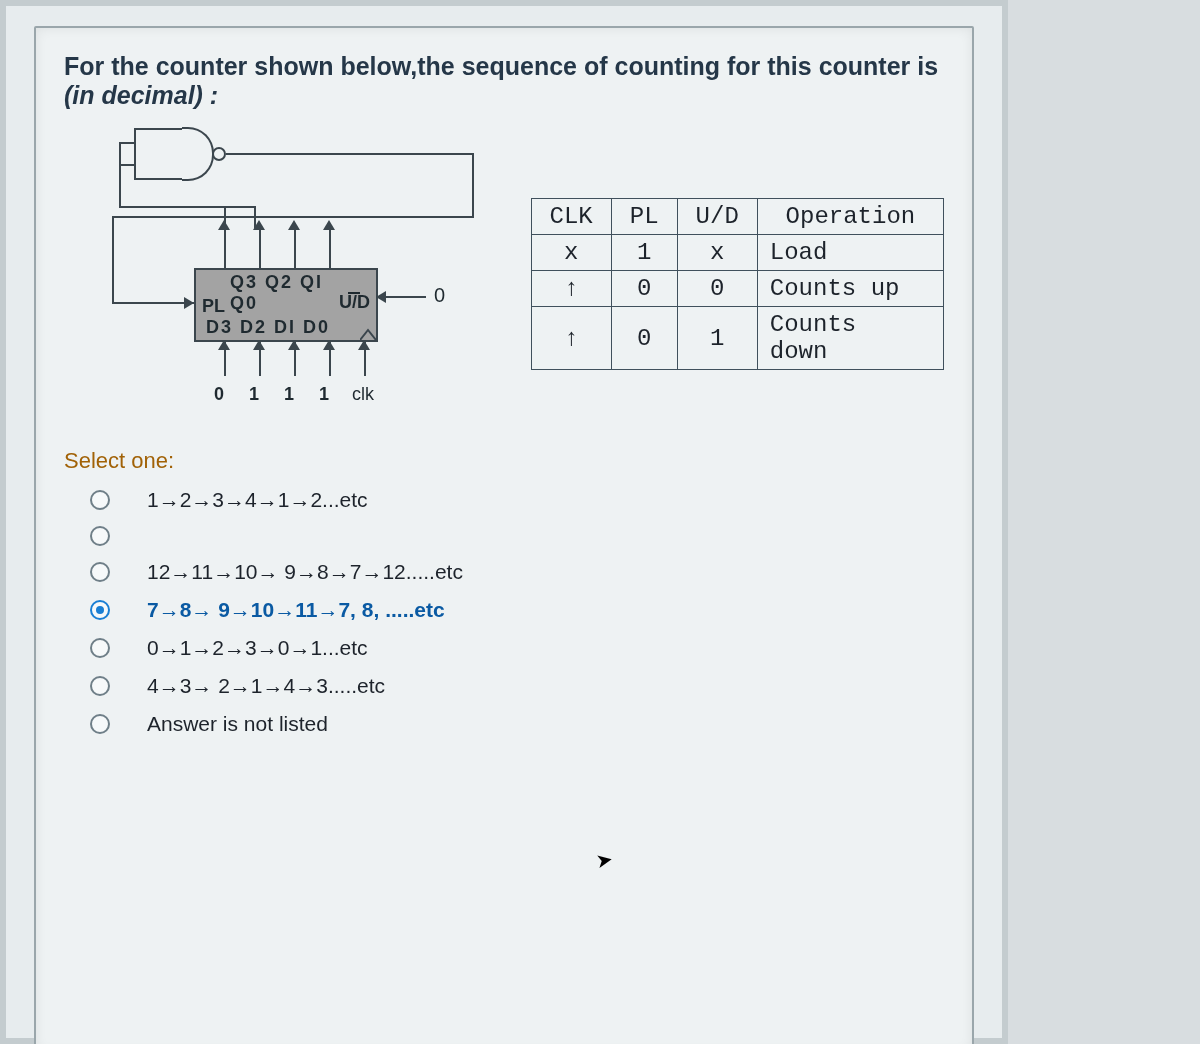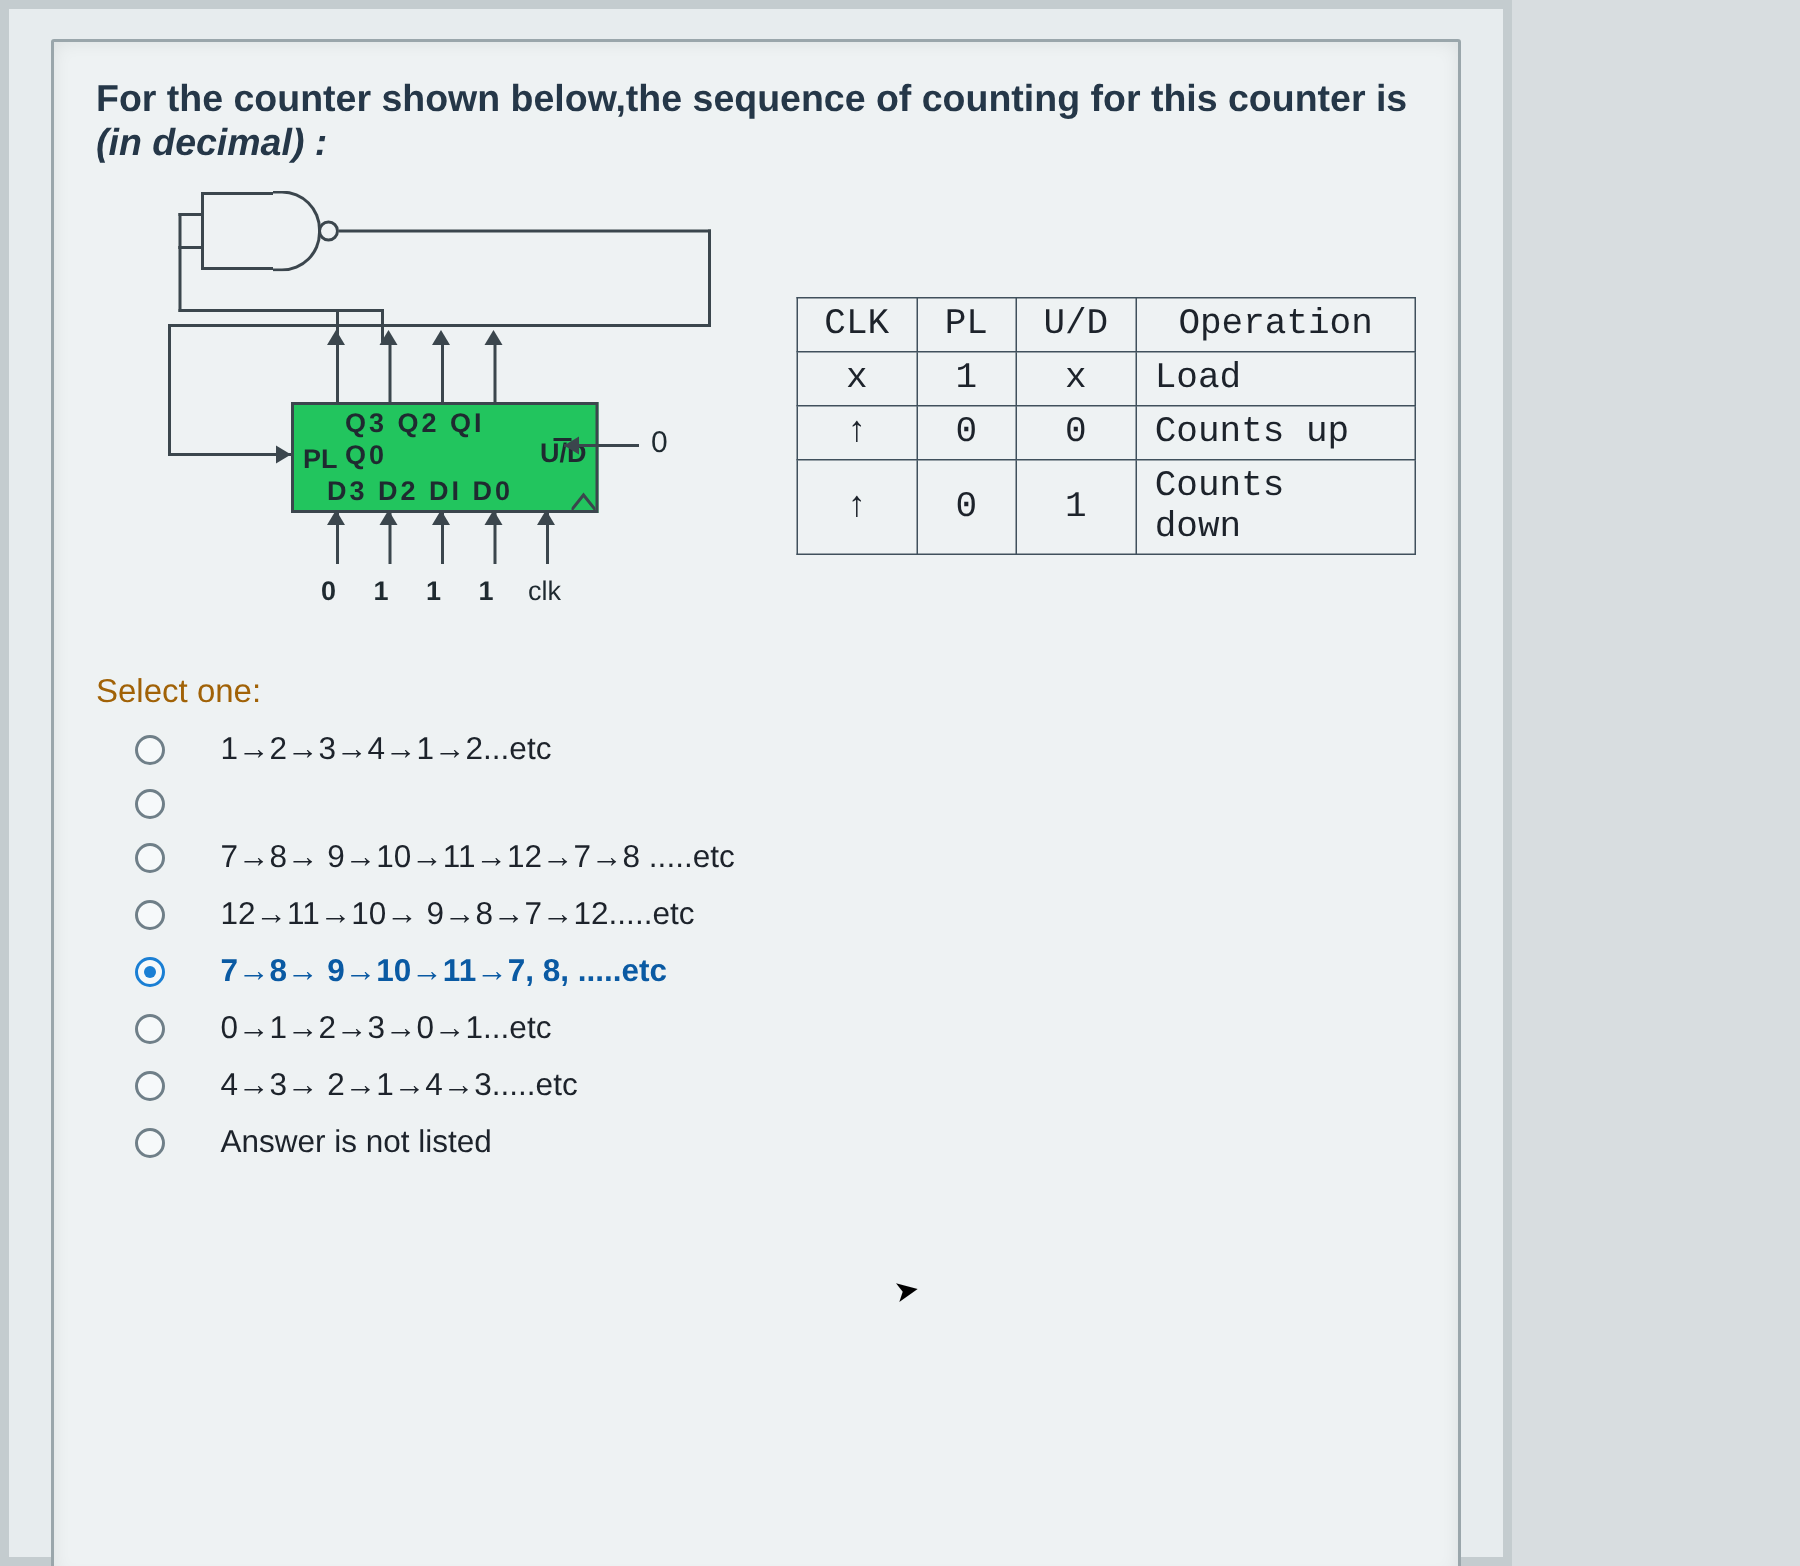--- a/index.html
+++ b/index.html
@@ -90,39 +90,38 @@
     width: 0; height: 0;
     border-top: 6px solid transparent;
     border-bottom: 6px solid transparent;
     border-right: 10px solid #3b464d;
   }
   .chip {
     position: absolute;
     left: 130px; top: 140px;
     width: 180px; height: 70px;
     border: 2px solid #3b464d;
-    background: #22c55e;
-    padding-left: 21px;
+    background: #a3a3a3;
   }
   .chip .lbl {
     position: absolute;
     font-size: 18px;
     color: #1f2a30;
     font-weight: 600;
   }
   .chip .lbl-q { left: 34px; top: 2px; width: 120px; letter-spacing: 2px; }
   .chip .lbl-pl { left: 6px; top: 26px; }
   .chip .lbl-ud { right: 6px; top: 22px; }
   .chip .ud-bar {
     position: absolute;
     right: 16px; top: 22px;
     width: 12px; height: 2px;
     background: #1f2a30;
   }
-  .chip .lbl-d { left: 22px; bottom: 2px; width: 130px; letter-spacing: 2px; }
+  .chip .lbl-d { left: 10px; bottom: 2px; width: 130px; letter-spacing: 2px; }
   .chip .clk-notch {
     position: absolute;
     right: 0px; bottom: 0px;
     width: 16px; height: 14px;
   }
   .chip .clk-notch svg { width:16px; height:14px; }
   .out-label {
     position: absolute;
     font-size: 20px;
     color: #1f2a30;
@@ -318,24 +317,20 @@
     <div class="options" id="options">
         <div class="opt">
           <span class="radio"></span>
           <span class="txt">1→2→3→4→1→2...etc</span>
         </div>
         <div class="opt">
           <span class="radio"></span>
         </div>
         <div class="opt">
           <span class="radio"></span>
-          <span class="txt">7→8→ 9→10→11→12→7→8 .....etc</span>
-        </div>
-        <div class="opt">
-          <span class="radio"></span>
           <span class="txt">12→11→10→ 9→8→7→12.....etc</span>
         </div>
         <div class="opt selected">
           <span class="radio sel"></span>
           <span class="txt">7→8→ 9→10→11→7, 8, .....etc</span>
         </div>
         <div class="opt">
           <span class="radio"></span>
           <span class="txt">0→1→2→3→0→1...etc</span>
         </div>

